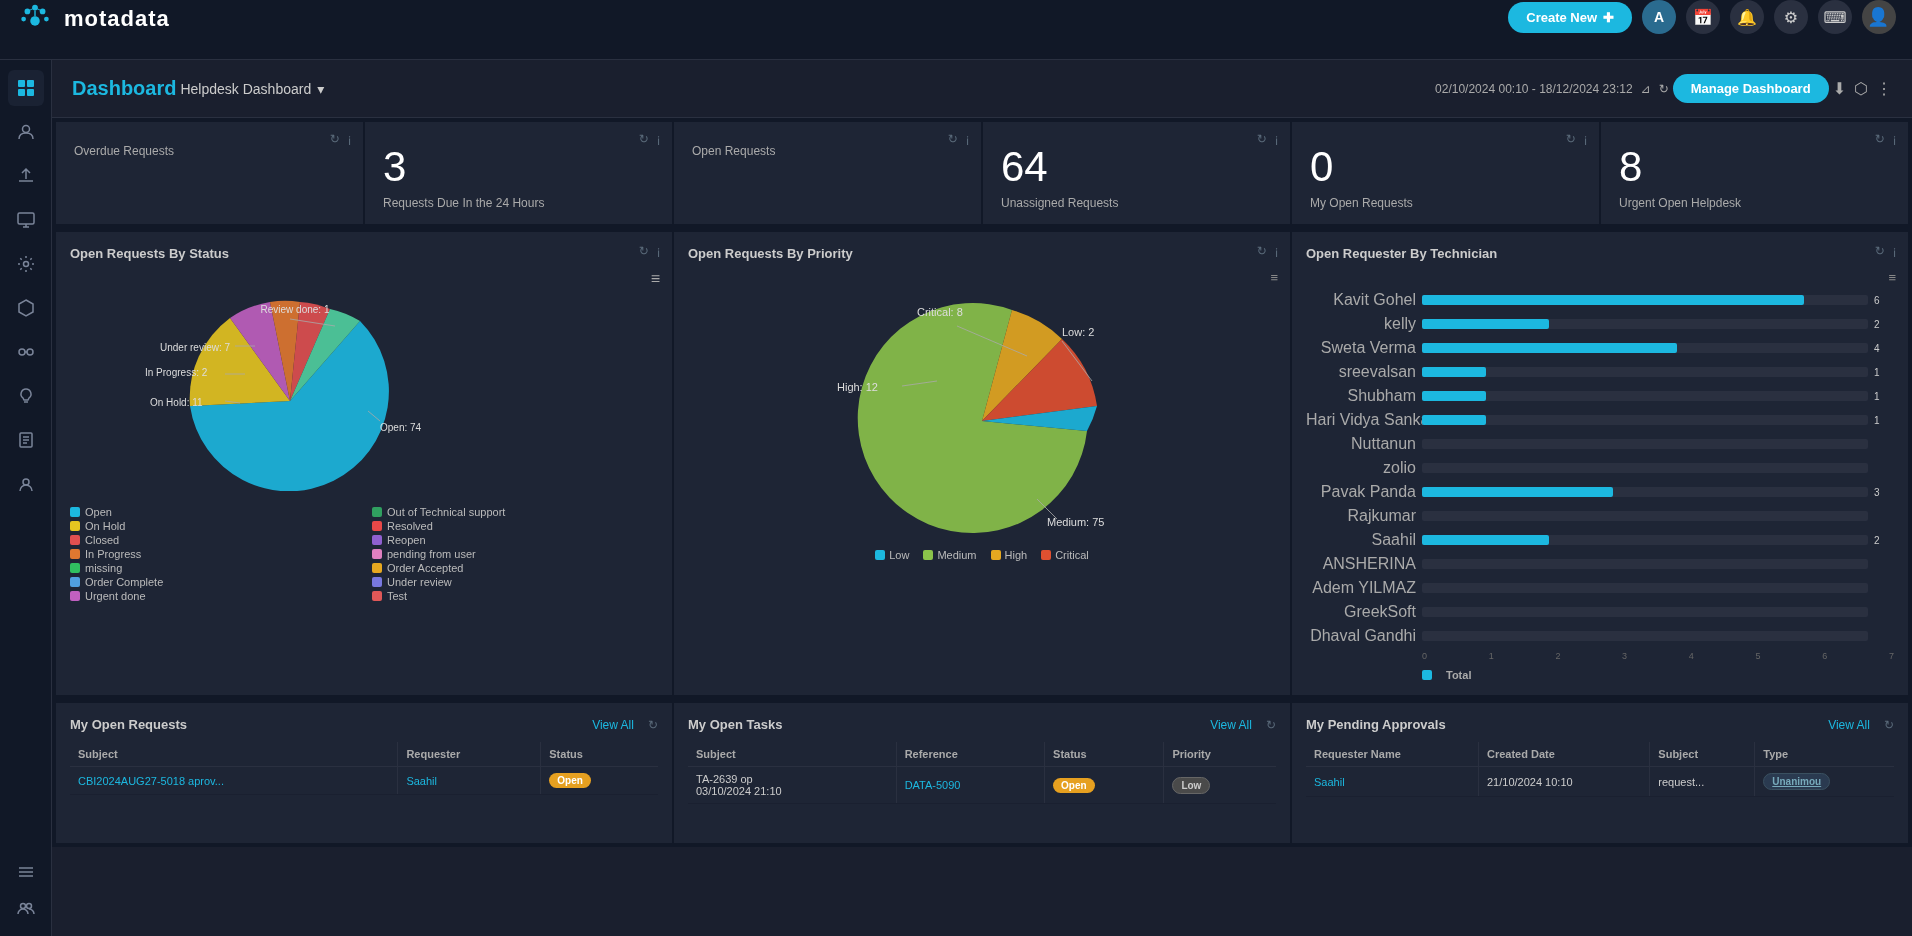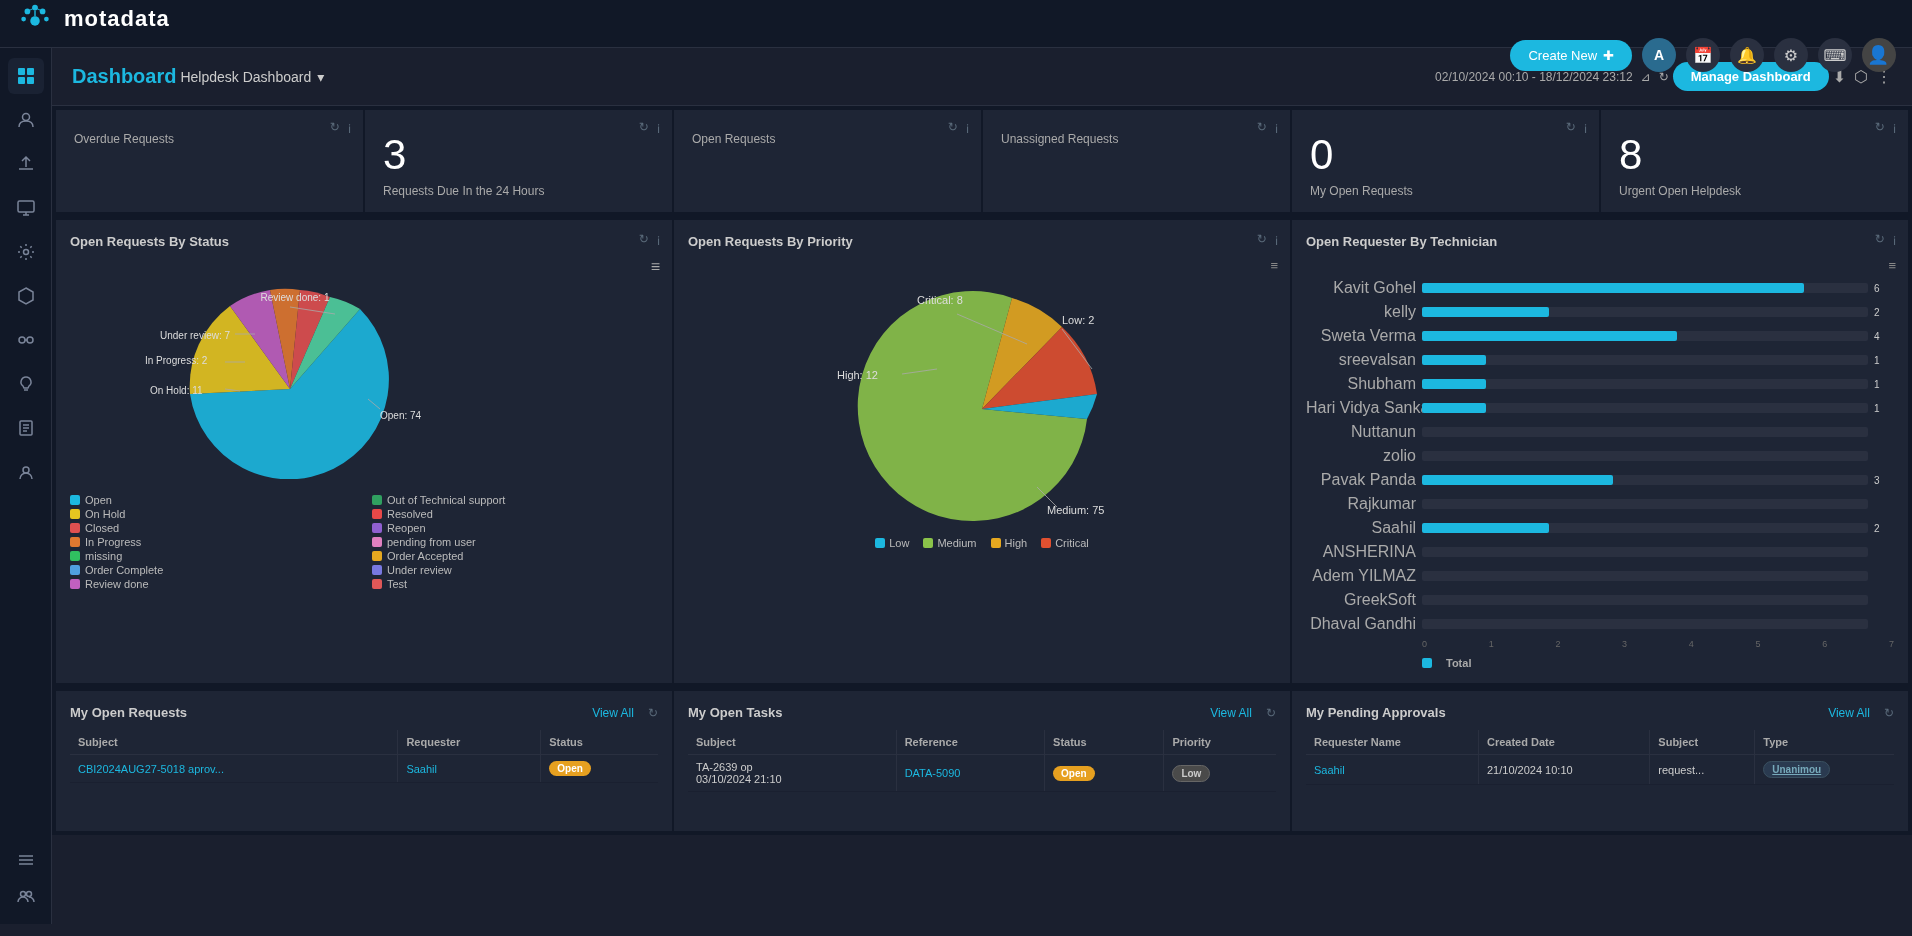--- a/index.html
+++ b/index.html
@@ -1,45 +1,44 @@
 <!DOCTYPE html>
 <html><head>
   <meta charset="utf-8">
   <style>
     * { box-sizing: border-box; margin: 0; padding: 0; }
     body { background: #1a1f2e; color: #fff; font-family: 'Segoe UI', Arial, sans-serif; font-size: 13px; overflow: hidden; width: 1912px; height: 936px; }
 
     
     .topnav {
       background: #111827;
-      height: 48px;
+      height: 60px;
       display: flex;
-      align-items: flex-end;
+      align-items: flex-start;
       padding: 0 16px;
       border-bottom: 1px solid #2a3040;
       position: relative;
       z-index: 100;
-      flex-direction: column;
     }
     .topnav-logo { display: flex; align-items: center; gap: 10px; margin-right: auto; }
     .topnav-logo-text { font-size: 22px; font-weight: 700; color: #fff; letter-spacing: 1px; }
     .logo-icon { width: 38px; height: 38px; }
     .topnav-right { display: flex; align-items: center; gap: 10px; }
     .btn-create-new {
       background: #1cb8e0;
       color: #fff;
       border: none;
       border-radius: 20px;
       padding: 8px 18px;
       font-size: 13px;
       cursor: pointer;
       display: flex;
       align-items: center;
       gap: 6px;
-      font-weight: 400;
+      font-weight: 700;
     }
     .icon-circle {
       width: 34px; height: 34px; border-radius: 50%;
       background: #2a3040;
       display: flex; align-items: center; justify-content: center;
       cursor: pointer; font-size: 16px; color: #ccc;
     }
     .icon-circle.user-avatar { background: #444; font-size: 18px; }
     .icon-circle.initial { background: #2a6b8f; font-weight: bold; font-size: 14px; color: #fff; }
 
@@ -374,20 +373,21 @@
             <span>↻</span>
             <span>ℹ</span>
           </div>
         <div class="stat-label">Open Requests</div>
       </div>
       <div class="stat-card">
         <div class="stat-card-icons">
             <span>↻</span>
             <span>ℹ</span>
           </div>
+        <div class="stat-number">64</div>
         <div class="stat-label">Unassigned Requests</div>
       </div>
       <div class="stat-card">
         <div class="stat-card-icons">
             <span>↻</span>
             <span>ℹ</span>
           </div>
         <div class="stat-number">0</div>
         <div class="stat-label">My Open Requests</div>
       </div>
@@ -484,21 +484,21 @@
           <div class="legend-item">
               <div class="legend-dot" style="background:#50a0e0"></div>
               <span>Order Complete</span>
             </div>
           <div class="legend-item">
               <div class="legend-dot" style="background:#7878e0"></div>
               <span>Under review</span>
             </div>
           <div class="legend-item">
               <div class="legend-dot" style="background:#c060c0"></div>
-              <span>Review done</span>
+              <span>Urgent done</span>
             </div>
           <div class="legend-item">
               <div class="legend-dot" style="background:#e05858"></div>
               <span>Test</span>
             </div>
         </div>
       </div>
 
       <div class="chart-card">
         <div class="chart-card-icons">

